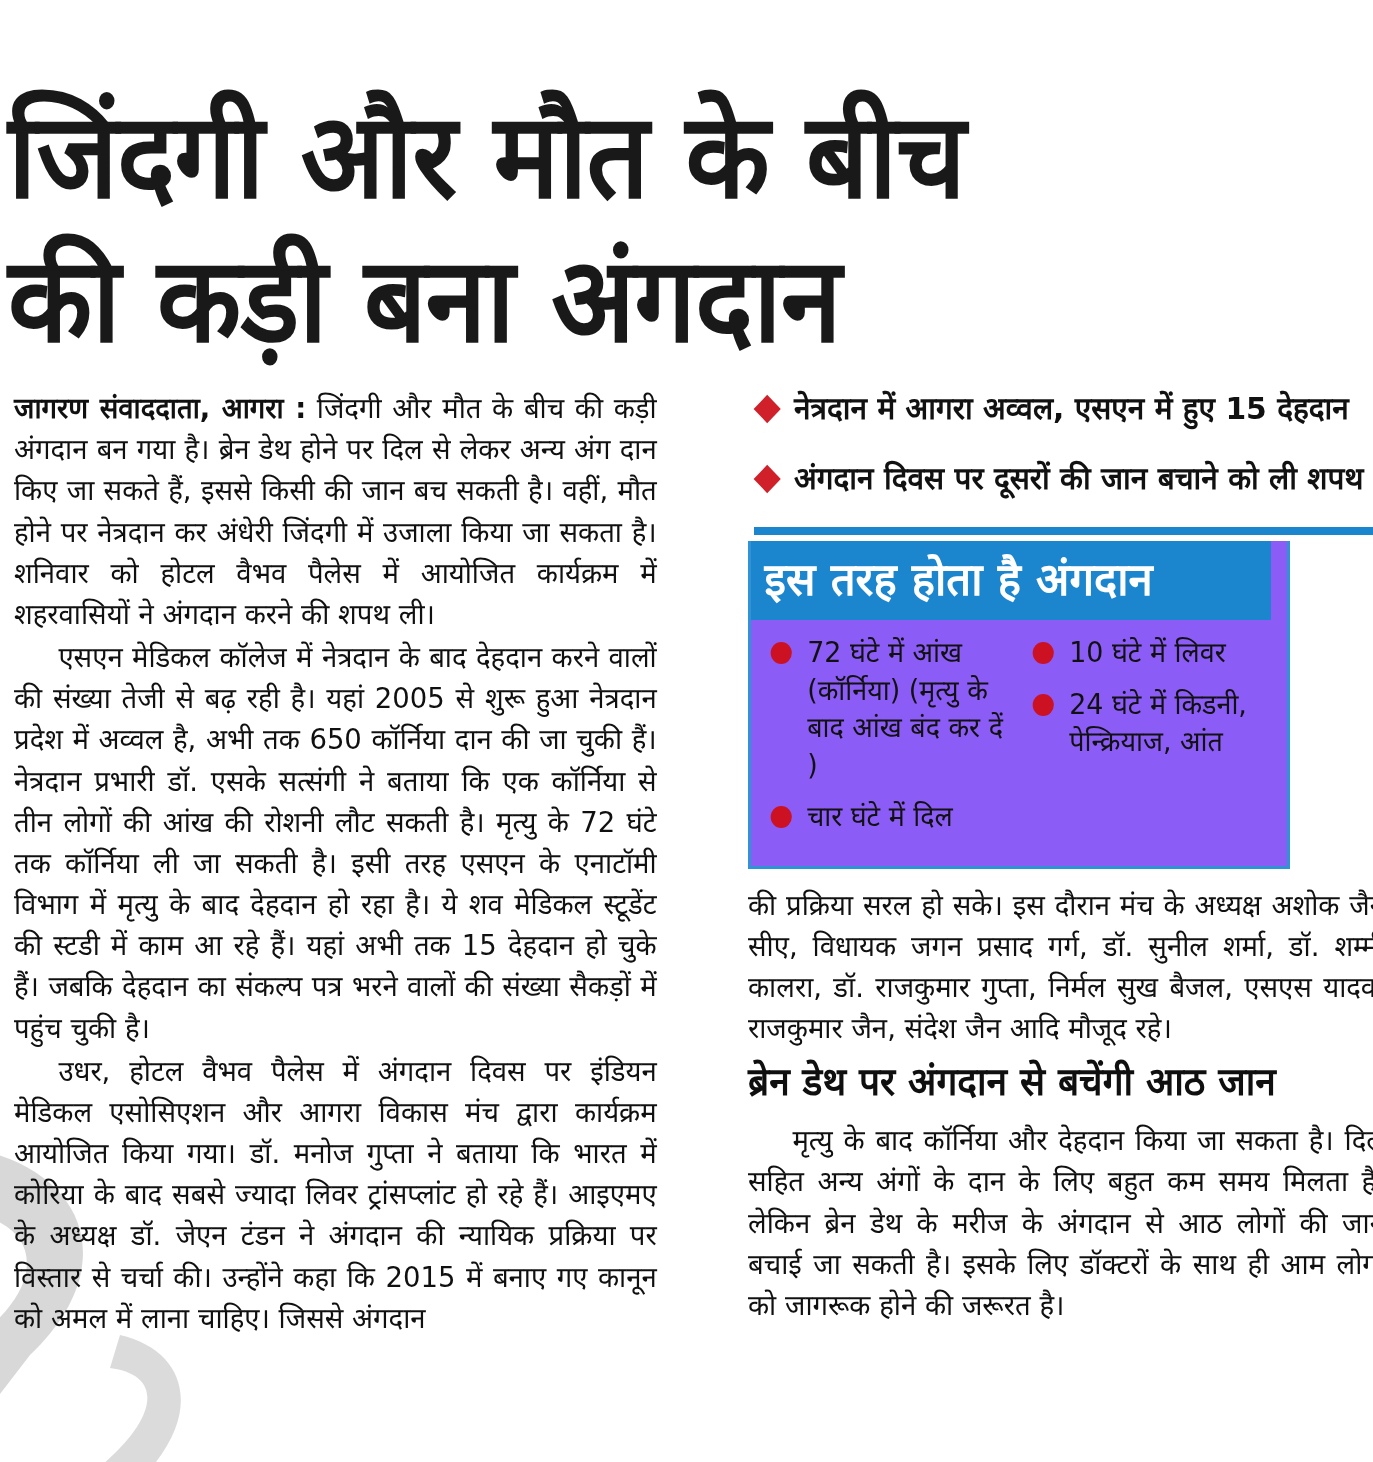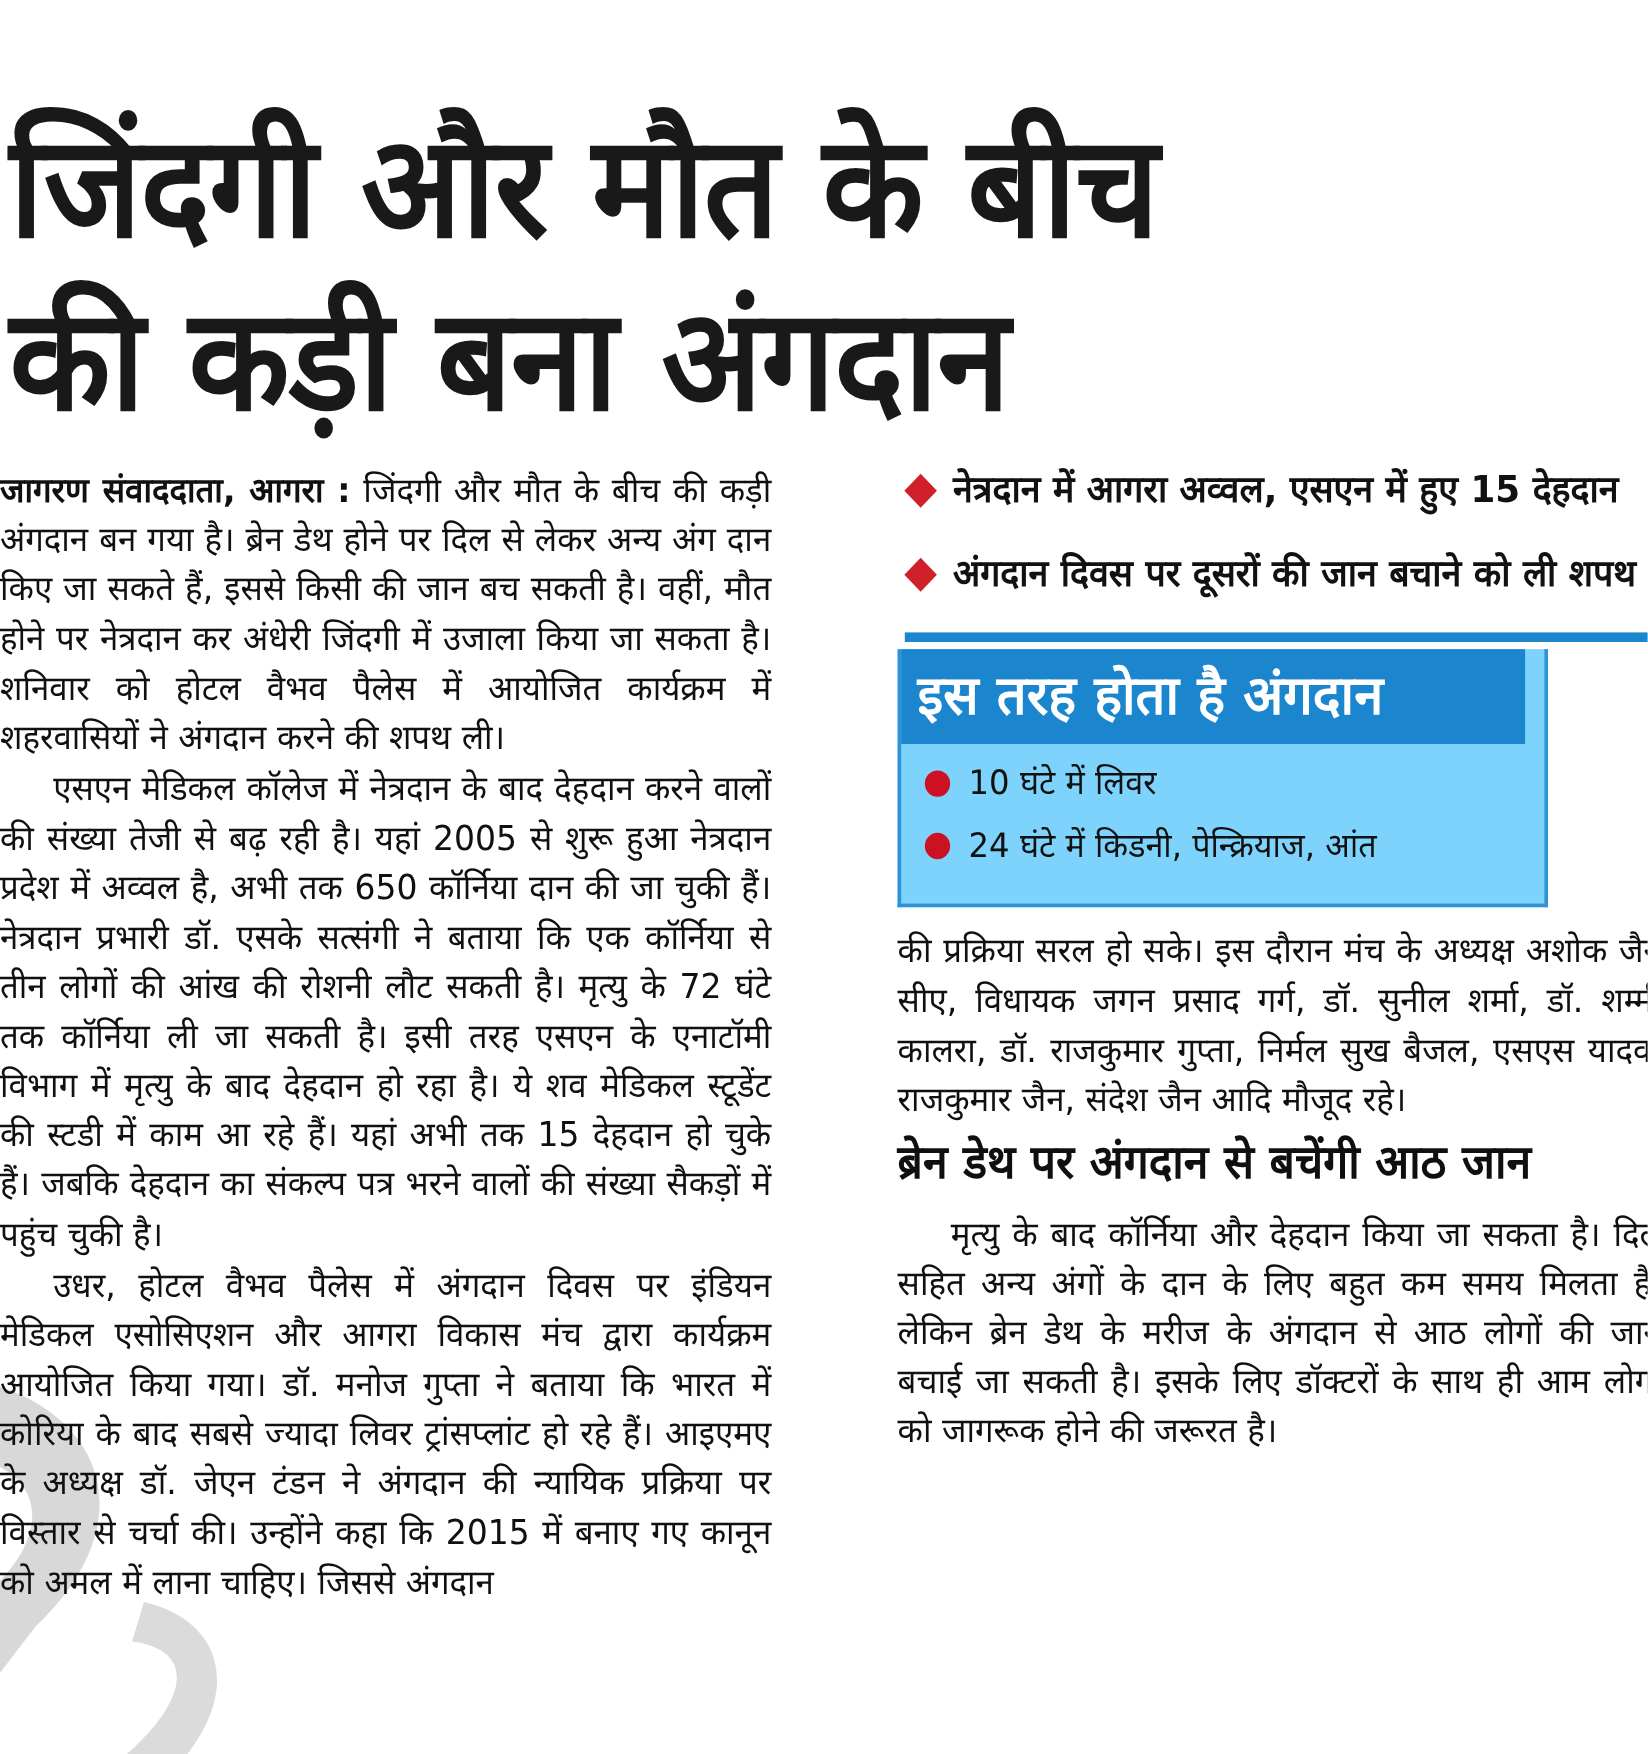--- a/index.html
+++ b/index.html
@@ -51,21 +51,21 @@
     letter-spacing: -1px;
     color: #191919;
     transform: scaleX(0.93);
     transform-origin: left top;
     white-space: pre-line;
   }
 
   
   #col-left {
     position: absolute;
-    left: 0;
+    left: 14px;
     top: 388px;
     width: 666px;
   }
   #col-right {
     position: absolute;
     left: 748px;
     top: 388px;
     width: 660px;
   }
 
@@ -123,21 +123,21 @@
   #info-rule {
     height: 8px;
     background: #1b85cd;
     width: 650px;
     margin-left: 6px;
   }
   #info-box {
     margin-top: 6px;
     border: 3px solid #2f93d6;
     border-top: none;
-    background: #7dd3fc;
+    background: #8b5cf6;
     width: 542px;
     box-sizing: border-box;
   }
   #info-header {
     background: #1b85cd;
     color: #ffffff;
     font-family: "DejaVu Sans", "Liberation Sans", sans-serif;
     font-weight: 700;
     font-size: 45px;
     line-height: 1.18;
@@ -236,20 +236,32 @@
 
     <div id="info-box-wrap">
       <div id="info-rule"></div>
       <div id="info-box">
         <div id="info-header">इस तरह होता है अंगदान</div>
         <div id="info-body">
           <div class="info-col">
             <ul>
               <li>
                 <span class="dot-icon"></span>
+                <span>72 घंटे में आंख (कॉर्निया) (मृत्यु के बाद आंख बंद कर दें )</span>
+              </li>
+              <li>
+                <span class="dot-icon"></span>
+                <span>चार घंटे में दिल</span>
+              </li>
+            </ul>
+          </div>
+          <div class="info-col">
+            <ul>
+              <li>
+                <span class="dot-icon"></span>
                 <span>10 घंटे में लिवर</span>
               </li>
               <li>
                 <span class="dot-icon"></span>
                 <span>24 घंटे में किडनी, पेन्क्रियाज, आंत</span>
               </li>
             </ul>
           </div>
         </div>
       </div>

